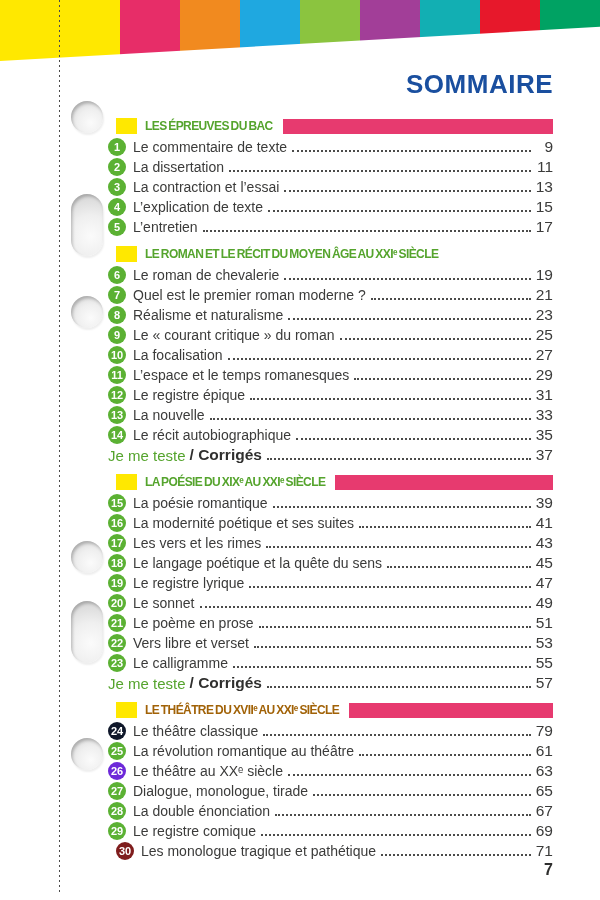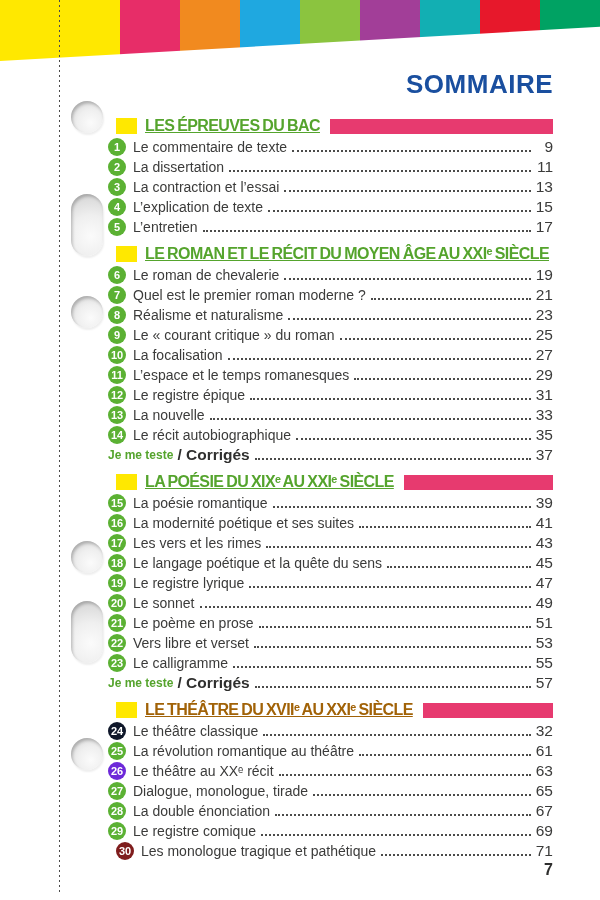--- a/index.html
+++ b/index.html
@@ -33,37 +33,37 @@
   .page-title{
     text-align:right;font-size:26px;font-weight:bold;letter-spacing:.5px;
     margin:0 0 17px 0;line-height:28px;
   }
   .section{margin-top:6px;}
   .section-header{
     display:flex;align-items:center;height:22px;padding-left:8px;
   }
   .sq{width:21px;height:16px;flex-shrink:0;margin-right:8px;}
   .sec-title{
-    font-weight:bold;font-size:16px;letter-spacing:-0.6px;word-spacing:-1px;
-    white-space:nowrap;line-height:20px;text-decoration:underline;
+    font-weight:bold;font-size:12px;letter-spacing:-0.6px;word-spacing:-1px;
+    white-space:nowrap;line-height:20px;
   }
   .bar{flex:1;height:15px;margin-left:10px;min-width:0;}
   .row{display:flex;align-items:center;height:20px;}
   .num{
     width:18px;height:18px;border-radius:50%;flex-shrink:0;margin-right:7px;
     color:#ffffff;font-weight:bold;font-size:11px;line-height:18px;
     display:flex;align-items:center;justify-content:center;
   }
   .label{font-size:14px;white-space:nowrap;}
   .leader{
     flex:1;min-width:12px;border-bottom:2px dotted #4b4b4a;
     margin:0 4px 4px 5px;height:0;align-self:flex-end;margin-bottom:5px;
   }
   .pagenum{font-size:15.5px;min-width:18px;text-align:right;white-space:nowrap;}
-  .jmt-green{font-weight:bold;font-size:12px;white-space:nowrap;}
+  .jmt-green{font-weight:normal;font-size:15px;white-space:nowrap;}
   .jmt-dark{font-weight:bold;font-size:15.5px;white-space:nowrap;margin-left:4px;color:#2f2f2e;}
   .folio{
     position:absolute;right:47px;top:861px;font-size:16px;font-weight:bold;color:#2f2f2e;
   }
 </style>
 </head>
 <body>
 
 <div class="strip" id="strip">
     <div class="seg" style="background: rgb(255, 232, 0);"></div>
@@ -263,31 +263,31 @@
       <div class="section">
         <div class="section-header">
           <span class="sq" style="background: rgb(255, 232, 0);"></span>
           <span class="sec-title" style="color: #a16207;">LE THÉÂTRE DU XVIIᵉ AU XXIᵉ SIÈCLE</span>
           <span class="bar" style="background: rgb(231, 58, 111);"></span>
         </div>
         <div class="row">
           <span class="num" style="background: #0f172a;">24</span>
           <span class="label">Le théâtre classique</span>
           <span class="leader"></span>
-          <span class="pagenum">32</span>
+          <span class="pagenum">79</span>
         </div>
         <div class="row">
           <span class="num" style="background: rgb(91, 177, 51);">25</span>
           <span class="label">La révolution romantique au théâtre</span>
           <span class="leader"></span>
           <span class="pagenum">61</span>
         </div>
         <div class="row">
           <span class="num" style="background: #6d28d9;">26</span>
-          <span class="label">Le théâtre au XXᵉ récit</span>
+          <span class="label">Le théâtre au XXᵉ siècle</span>
           <span class="leader"></span>
           <span class="pagenum">63</span>
         </div>
         <div class="row">
           <span class="num" style="background: rgb(91, 177, 51);">27</span>
           <span class="label">Dialogue, monologue, tirade</span>
           <span class="leader"></span>
           <span class="pagenum">65</span>
         </div>
         <div class="row">

